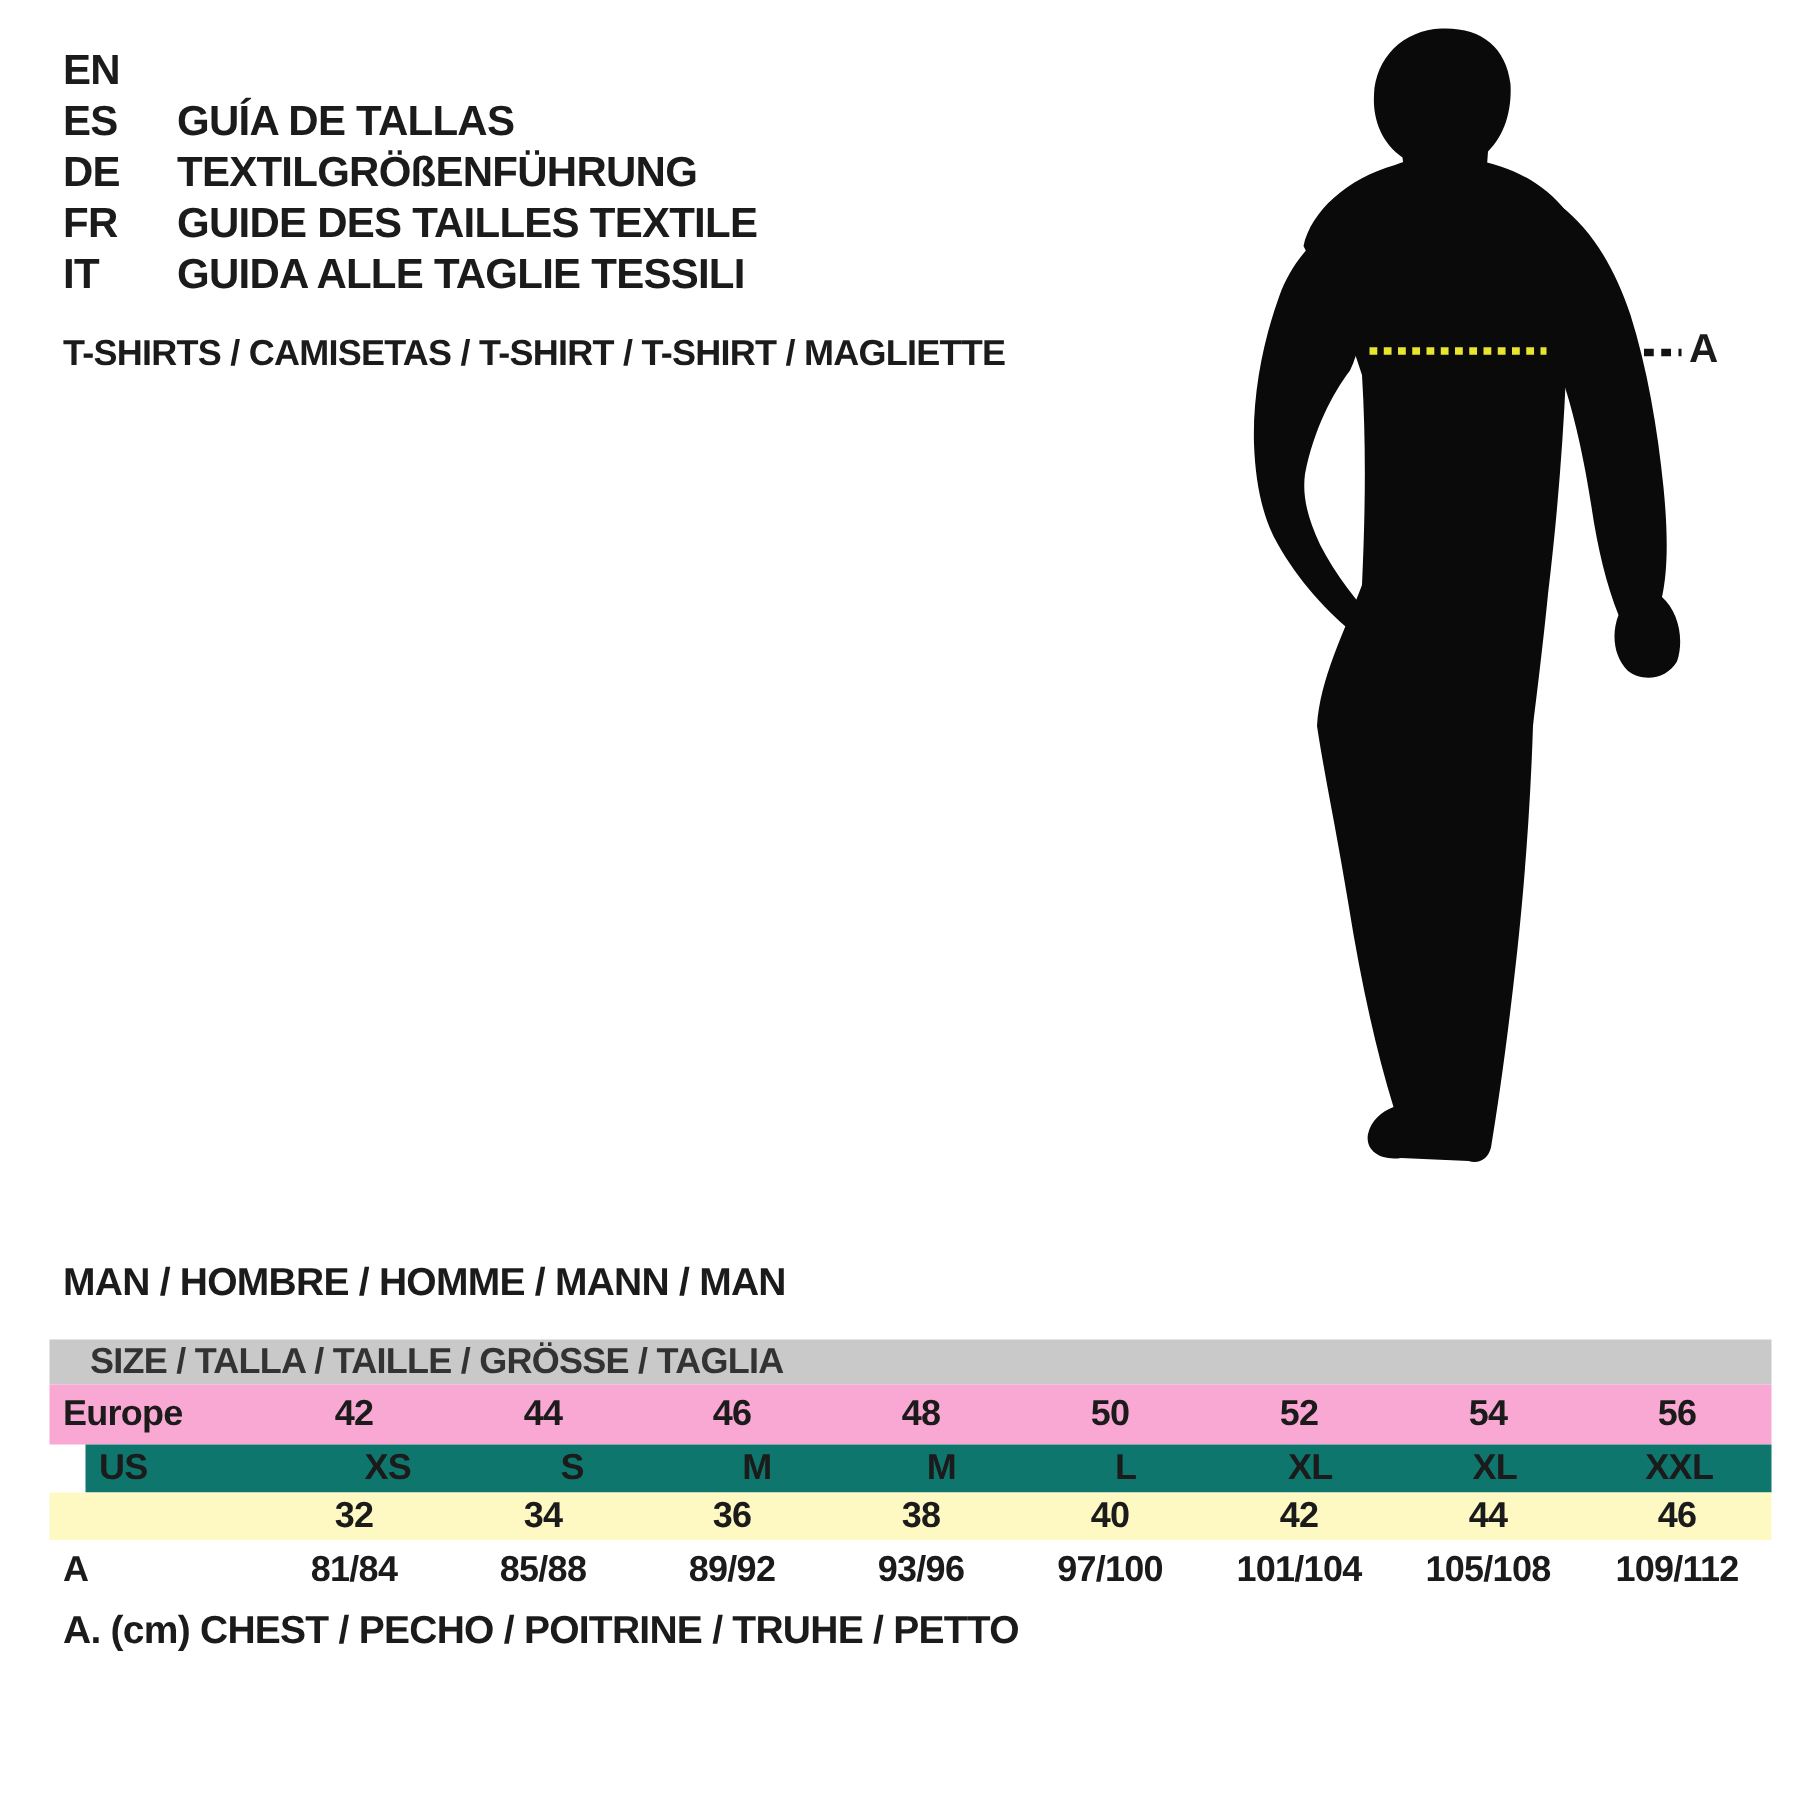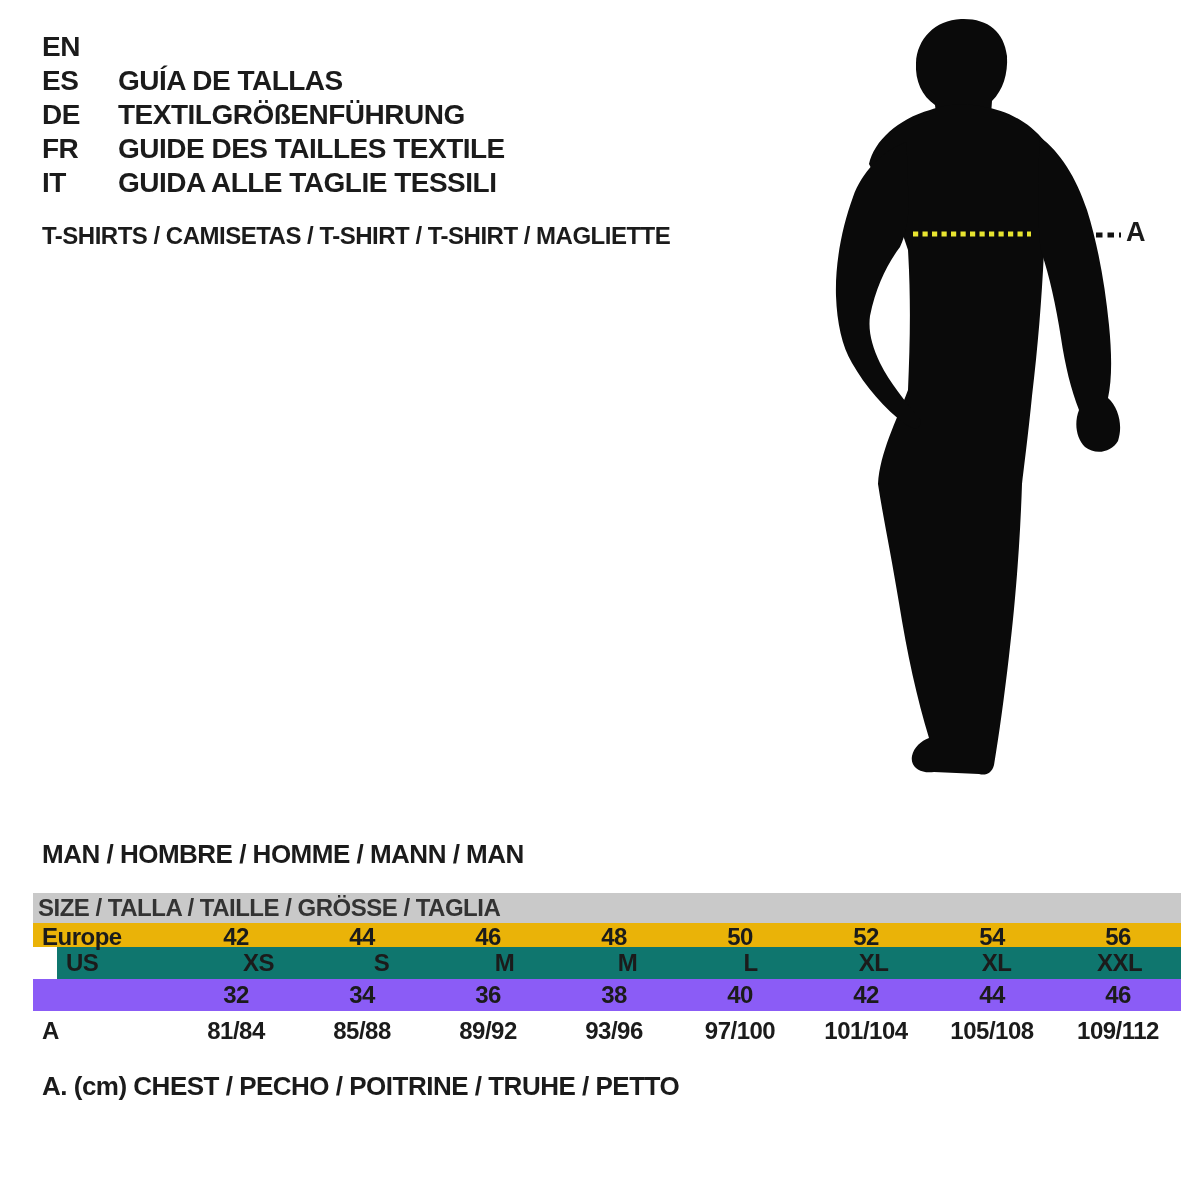--- a/index.html
+++ b/index.html
@@ -13,26 +13,26 @@
   .lang-row{display:grid;grid-template-columns:76px auto;font-size:28px;line-height:34px;}
   
   .cats{position:absolute;left:42px;top:220px;font-size:24px;line-height:31px;}
   
   .figure-svg{position:absolute;left:830px;top:8px;width:330px;height:775px;}
   .measure-label{position:absolute;left:1126px;top:219px;font-size:27px;line-height:27px;}
   
   .section-title{position:absolute;left:42px;top:841px;font-size:26px;line-height:26px;}
   
   .size-table{position:absolute;left:33px;top:893px;width:1148px;font-size:24px;}
-  .t-header{height:30px;line-height:30px;background:#c9c9c9;padding-left:5px;color:#333333;}
+  .t-header{height:30px;line-height:30px;background:#c9c9c9;padding-left:27px;color:#333333;}
   .t-row{display:grid;grid-template-columns:140px repeat(8,1fr);align-items:center;text-align:center;}
   .t-row .t-label{text-align:left;padding-left:9px;}
-  .row-europe{height:24px;background:#eab308;}
+  .row-europe{height:40px;background:#f9a8d4;}
   .row-us{height:32px;background:#0f766e;margin-left:24px;}
-  .row-num{height:32px;background:#8b5cf6;}
+  .row-num{height:32px;background:#fef9c3;}
   .row-a{height:40px;background:#ffffff;}
   
   .footnote{position:absolute;left:42px;top:1073px;font-size:26px;line-height:26px;}
 </style>
 </head>
 <body>
 
 <div class="canvas">
 
   <div class="langs">

